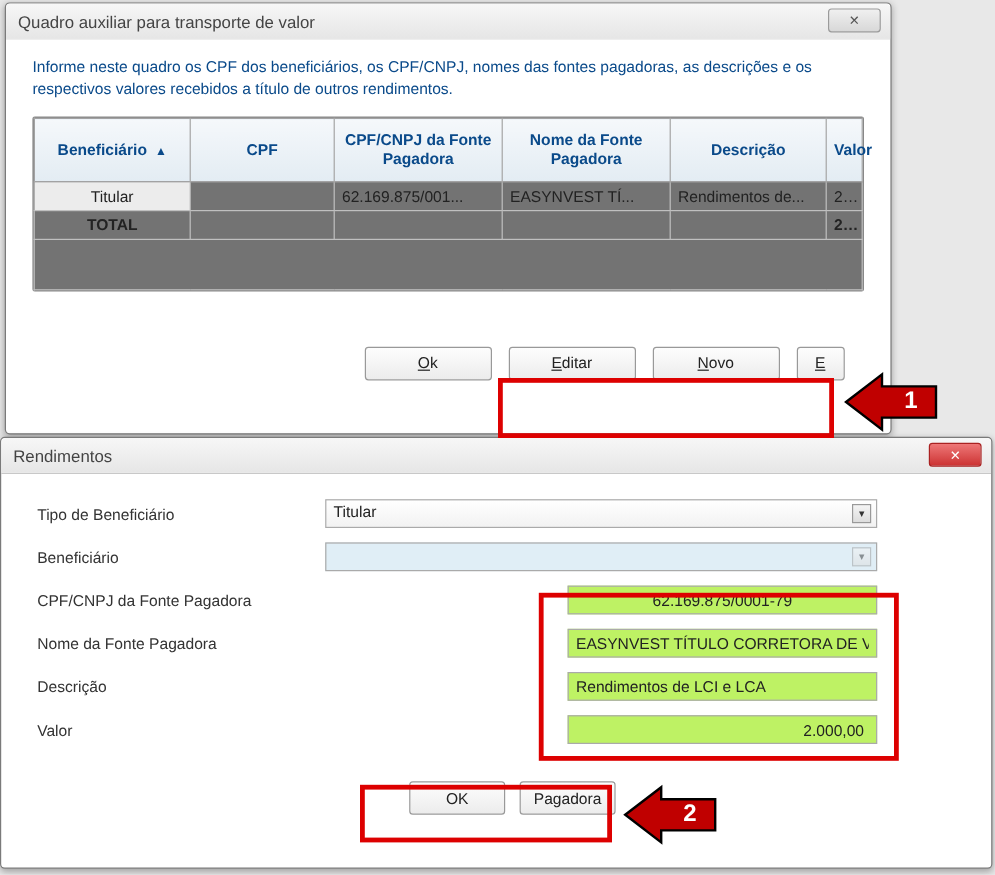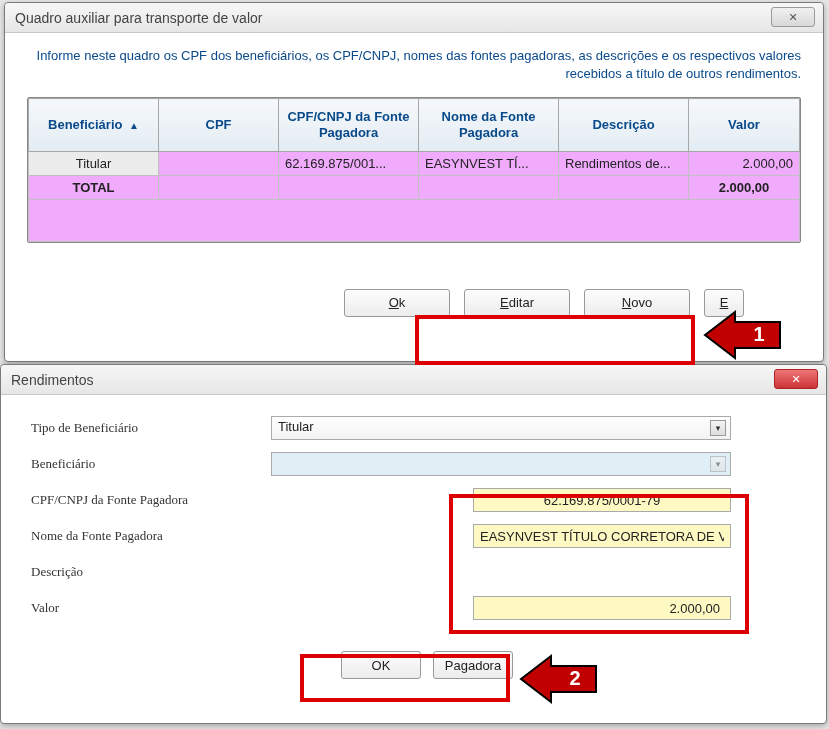--- a/index.html
+++ b/index.html
@@ -14,21 +14,21 @@
     position: relative;
     overflow: hidden;
   }
   .window {
     position: absolute;
     background: #fff;
     border: 1px solid #7a7a7a;
     box-shadow: 0 2px 6px rgba(0,0,0,0.3);
   }
   .window1 {
-    left: 4px; top: 2px; width: 820px; height: 360px;
+    left: 4px; top: 2px; width: 739px; height: 360px;
     border-radius: 4px;
   }
   .titlebar {
     height: 30px;
     background: linear-gradient(#f7f7f7, #e6e6e6);
     border-bottom: 1px solid #c8c8c8;
     display: flex;
     align-items: center;
     padding: 0 10px;
     border-radius: 4px 4px 0 0;
@@ -60,26 +60,25 @@
     border-color: #a22;
   }
   .content {
     padding: 14px 22px;
   }
   .intro {
     color: #0a4a8a;
     font-size: 13px;
     line-height: 1.4;
     margin-bottom: 14px;
-    text-align: right;
   }
   .grid {
     border: 1px solid #888;
     border-radius: 2px;
-    background: #f0abfc;
+    background: #737373;
     width: 100%;
   }
   .grid table {
     width: 100%;
     border-collapse: collapse;
     table-layout: fixed;
   }
   .grid th {
     background: linear-gradient(#f5f8fb,#e3ecf3);
     color: #0a4a8a;
@@ -144,31 +143,30 @@
   .form-row {
     display: flex;
     align-items: center;
     margin-bottom: 10px;
     height: 26px;
   }
   .form-label {
     width: 240px;
     color: #333;
     font-size: 13px;
-    font-family: Liberation Serif, serif;
   }
   .form-field {
     flex: 1;
     position: relative;
   }
   .combo, .txt {
     width: 460px;
     height: 24px;
     border: 1px solid #aaa;
-    background: #fef9c3;
+    background: #bef264;
     font-size: 13px;
     padding: 2px 6px;
     color: #222;
   }
   .combo {
     position: relative;
     background: linear-gradient(#fff,#f2f2f2);
   }
   .combo .arrow {
     position: absolute;
@@ -333,20 +331,23 @@
 
     <div class="form-row">
       <div class="form-label">Nome da Fonte Pagadora</div>
       <div class="form-field">
         <input class="txt small" value="EASYNVEST TÍTULO CORRETORA DE V" style="">
       </div>
     </div>
 
     <div class="form-row">
       <div class="form-label">Descrição</div>
+      <div class="form-field">
+        <input class="txt small" value="Rendimentos de LCI e LCA" style="">
+      </div>
     </div>
 
     <div class="form-row">
       <div class="form-label">Valor</div>
       <div class="form-field">
         <input class="txt small right" value="2.000,00" style="">
       </div>
     </div>
 
     <div class="btnrow2">

